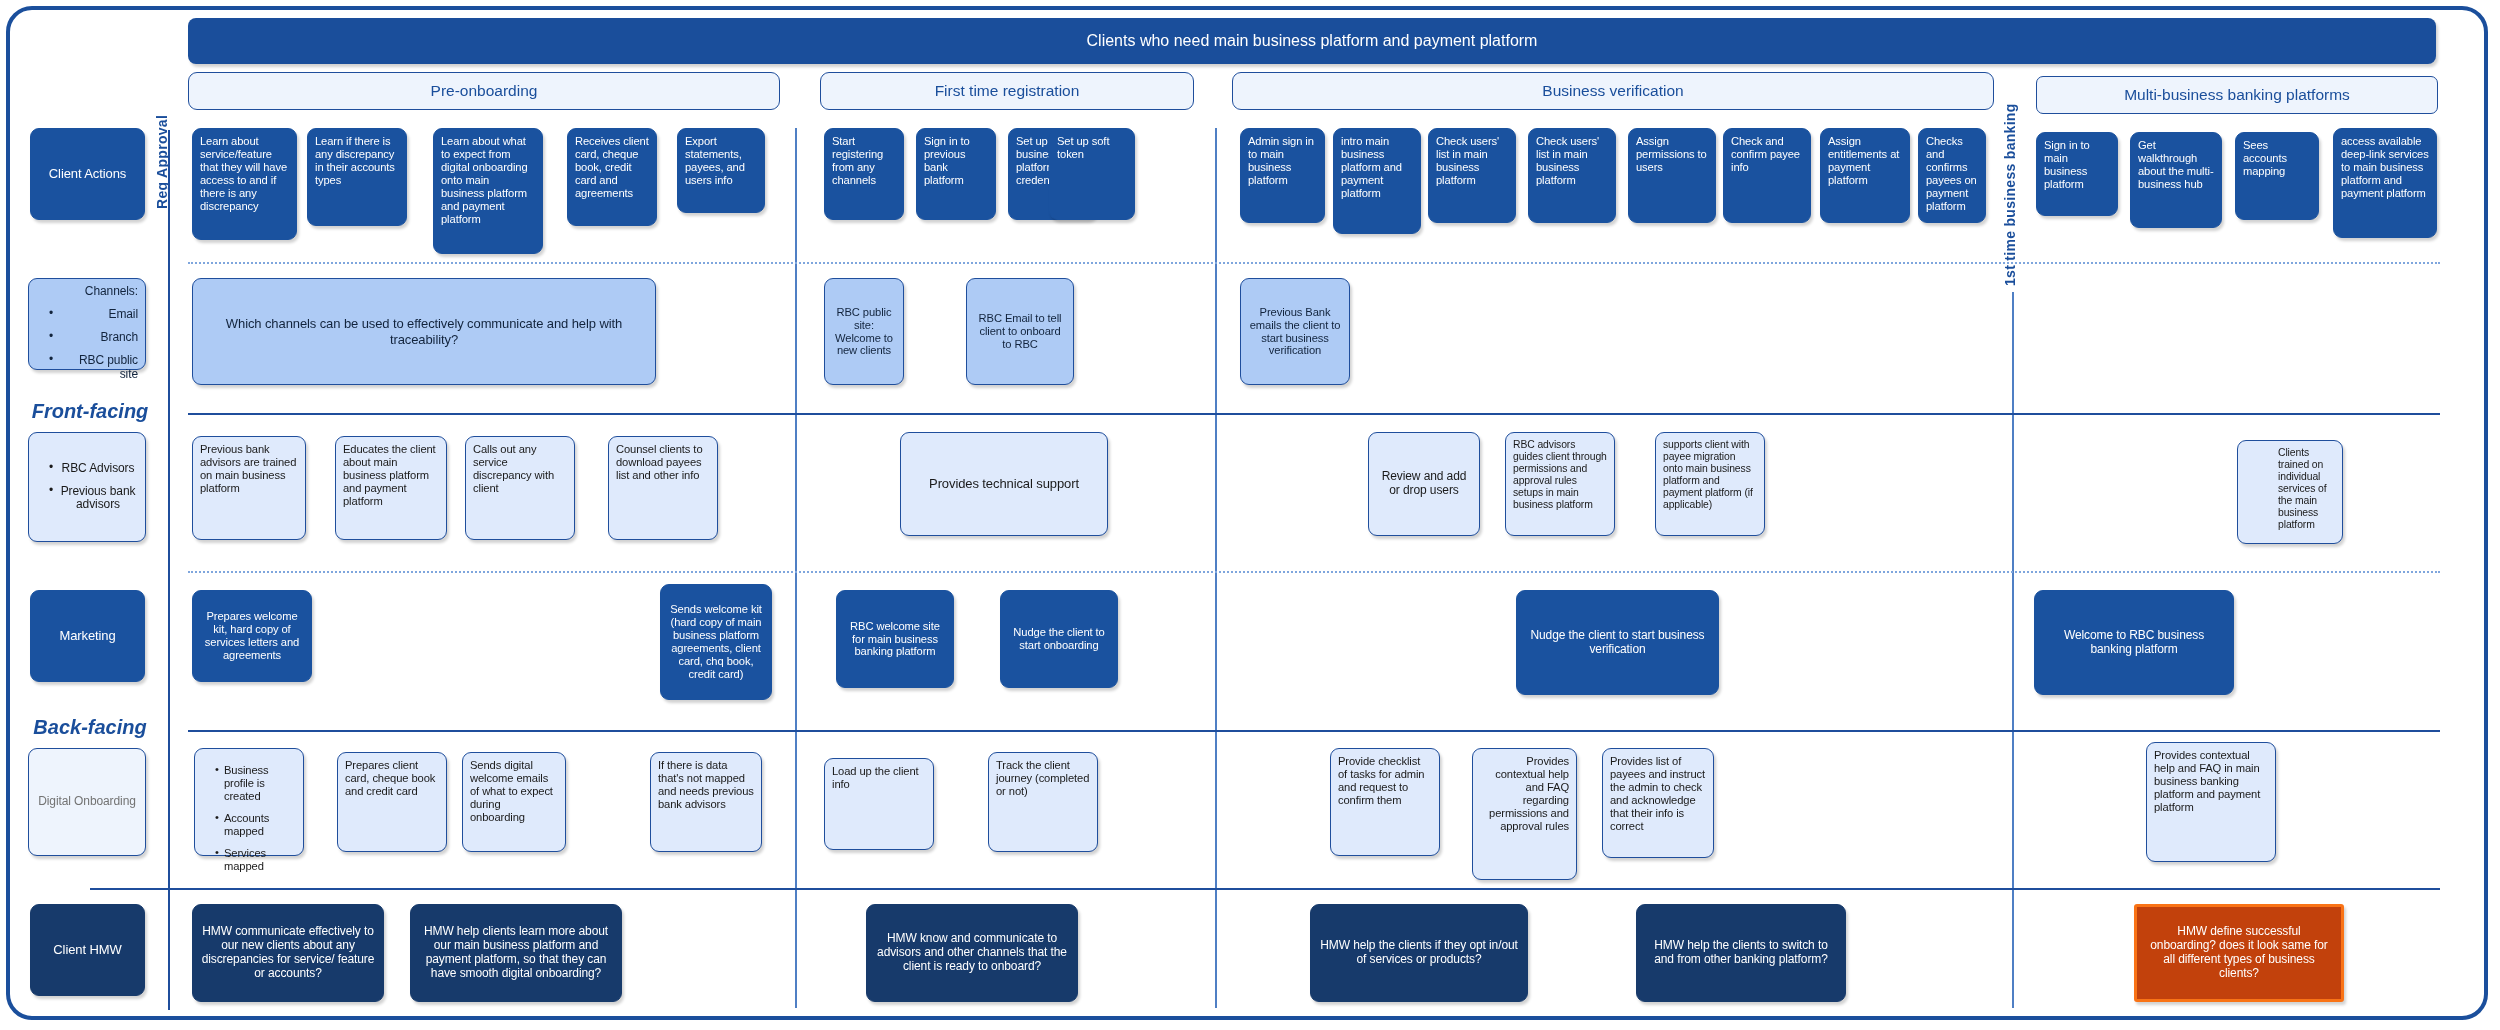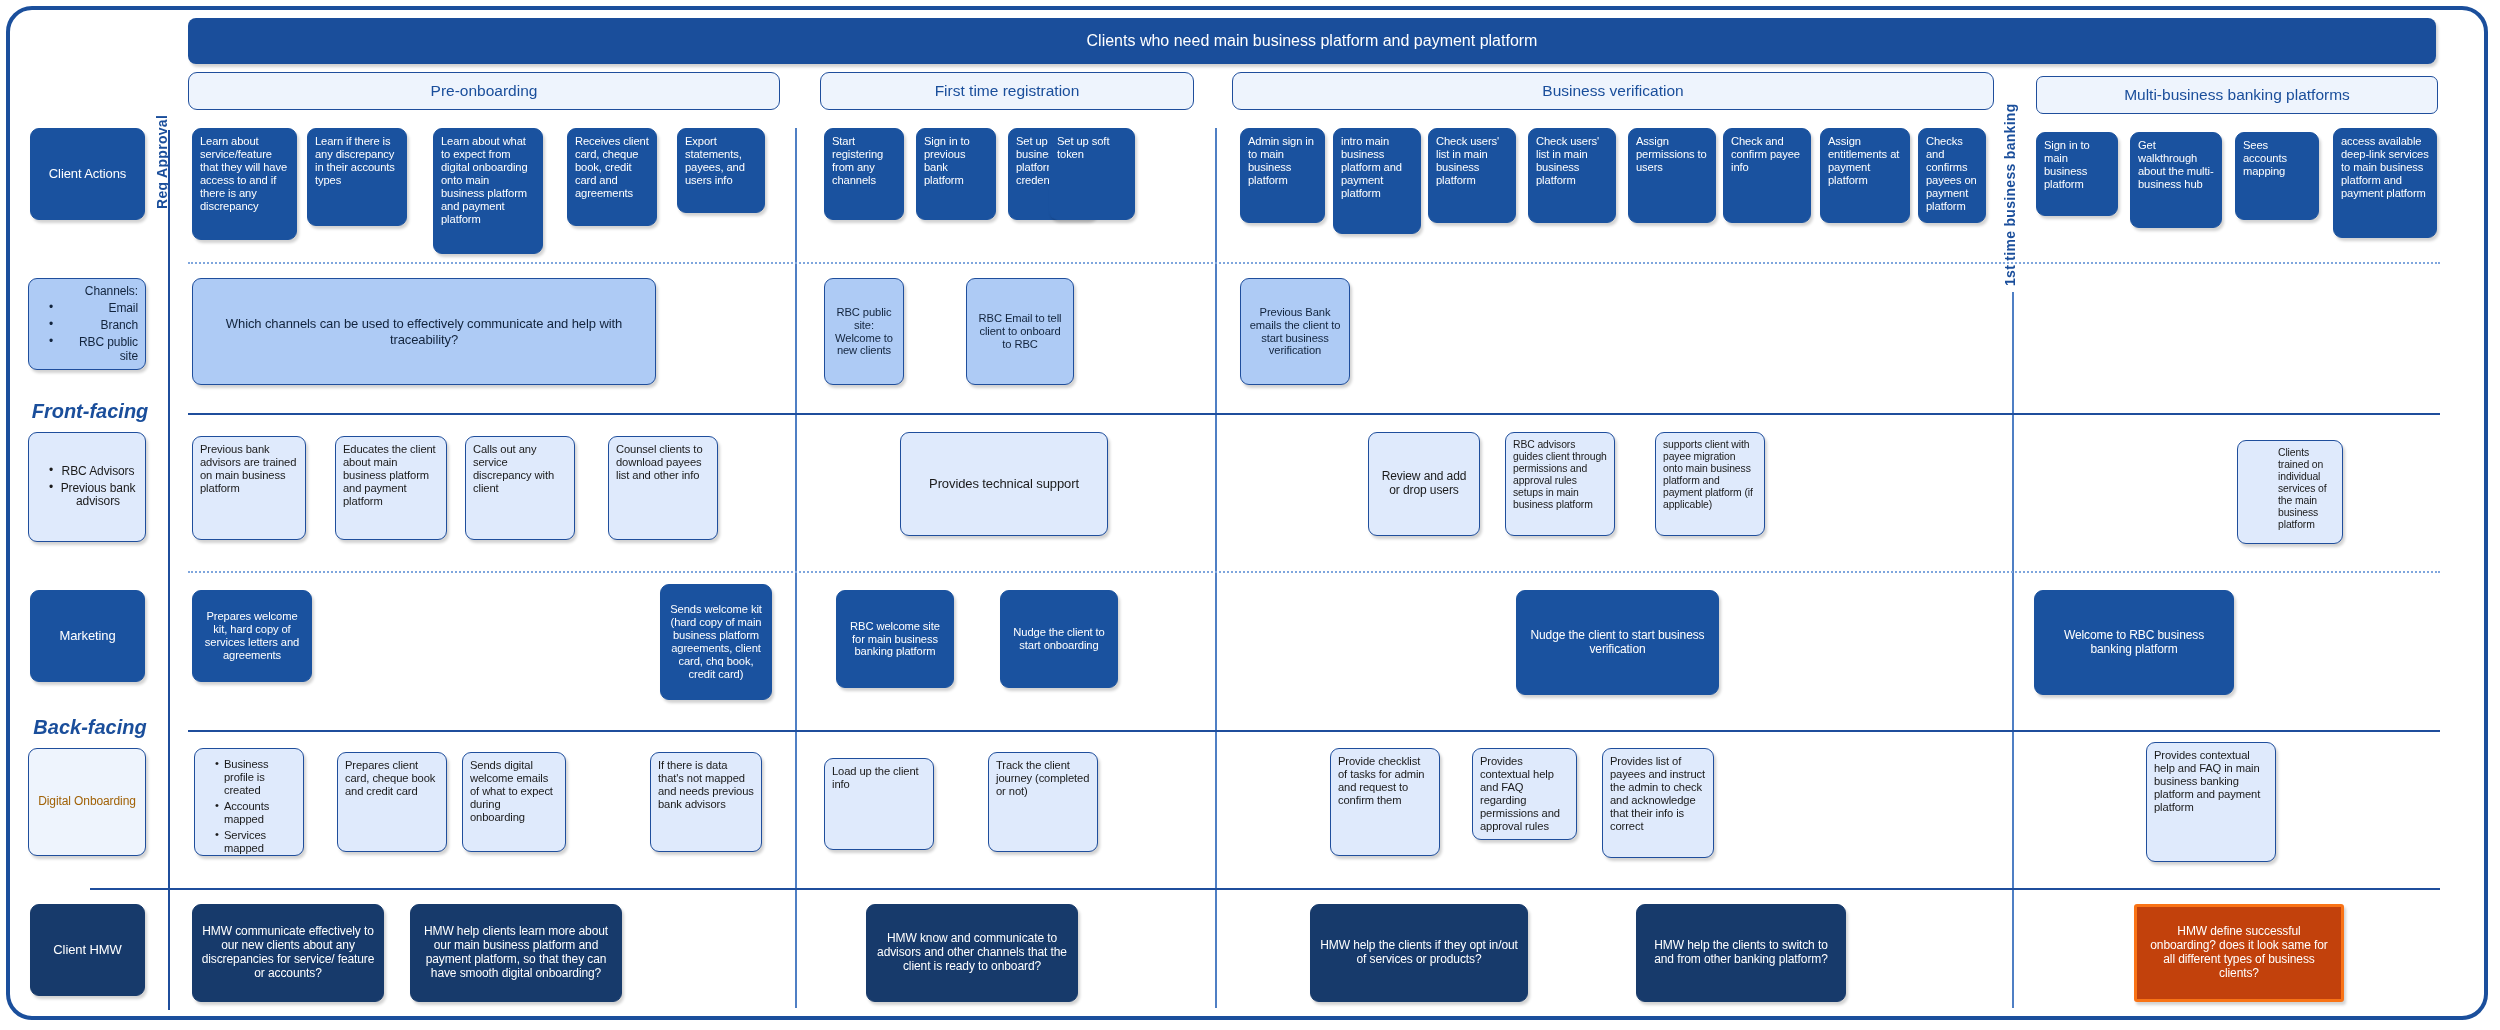--- a/index.html
+++ b/index.html
@@ -17,21 +17,21 @@
     position:absolute;box-sizing:border-box;border-radius:9px;
     display:flex;align-items:center;justify-content:center;text-align:center;
     padding:6px 7px;line-height:1.16;letter-spacing:-0.1px;
   }
   .card .tx{display:block;width:100%;}
   .dark{background:#1a529f;border:1px solid #1a529f;color:#ffffff;}
   .navy{background:#173a6b;border:1px solid #173a6b;color:#ffffff;}
   .charcoal{background:#c2410c;border:3px solid #f97316;color:#ffffff;}
   .mid{background:#aecbf5;border:1.6px solid #1f4e9c;color:#12243d;}
   .light{background:#dfeafc;border:1.6px solid #1f4e9c;color:#1a1a1a;}
-  .pale{background:#eef4fd;border:1.6px solid #1f4e9c;color:#a16207;}
+  .pale{background:#eef4fd;border:1.6px solid #1f4e9c;color:#737373;}
   .shadowed{box-shadow:2px 3px 3px rgba(0,0,0,.18);}
   .tleft{justify-content:flex-start;text-align:left;}
   .ttop{align-items:flex-start;}
 
   
   .banner{
     position:absolute;left:188px;top:18px;width:2248px;height:46px;
     background:#1a4e9b;border-radius:8px;color:#fff;
     display:flex;align-items:center;justify-content:center;
     font-size:16px;box-shadow:2px 3px 3px rgba(0,0,0,.18);
@@ -56,21 +56,21 @@
   
   .sideLabel{
     position:absolute;color:#1a4e9b;font-weight:bold;font-size:20px;
     text-align:center;width:180px;font-style:italic;
   }
   .fs10{font-size:10.4px;}
   .fs11{font-size:11.2px;}
   .fs12{font-size:12px;}
   .fs13{font-size:13px;}
   ul.bl{margin:0;padding-left:13px;list-style:none;}
-  ul.bl li{position:relative;padding-left:9px;margin:3px 0;}
+  ul.bl li{position:relative;padding-left:9px;margin:9px 0;}
   ul.bl li:before{content:"\2022";position:absolute;left:0;top:-1px;}
   .blhead{margin:0 0 1px 0;}
 </style>
 </head>
 <body>
 
 <div id="canvas">
   <div class="frame"></div>
 
   <div class="banner">
@@ -295,21 +295,21 @@
   <div class="card light shadowed fs11 ttop tleft" style="left:824px;top:758px;width:110px;height:92px;">
       <span class="tx">Load up the client info</span>
     </div>
   <div class="card light shadowed fs11 ttop tleft" style="left:988px;top:752px;width:110px;height:100px;">
       <span class="tx">Track the client journey (completed or not)</span>
     </div>
 
   <div class="card light shadowed fs11 ttop tleft" style="left:1330px;top:748px;width:110px;height:108px;">
       <span class="tx">Provide checklist of tasks for admin and request to confirm them</span>
     </div>
-  <div class="card light shadowed fs11 ttop tleft" style="left:1472px;top:748px;width:105px;height:92px;">
+  <div class="card light shadowed fs11 ttop tleft" style="left:1472px;top:748px;width:105px;height:132px;text-align:right;">
       <span class="tx">Provides contextual help and FAQ regarding permissions and approval rules</span>
     </div>
   <div class="card light shadowed fs11 ttop tleft" style="left:1602px;top:748px;width:112px;height:110px;">
       <span class="tx">Provides list of payees and instruct the admin to check and acknowledge that their info is correct</span>
     </div>
 
   <div class="card light shadowed fs11 ttop tleft" style="left:2146px;top:742px;width:130px;height:120px;">
       <span class="tx">Provides contextual help and FAQ in main business banking platform and payment platform</span>
     </div>
 

